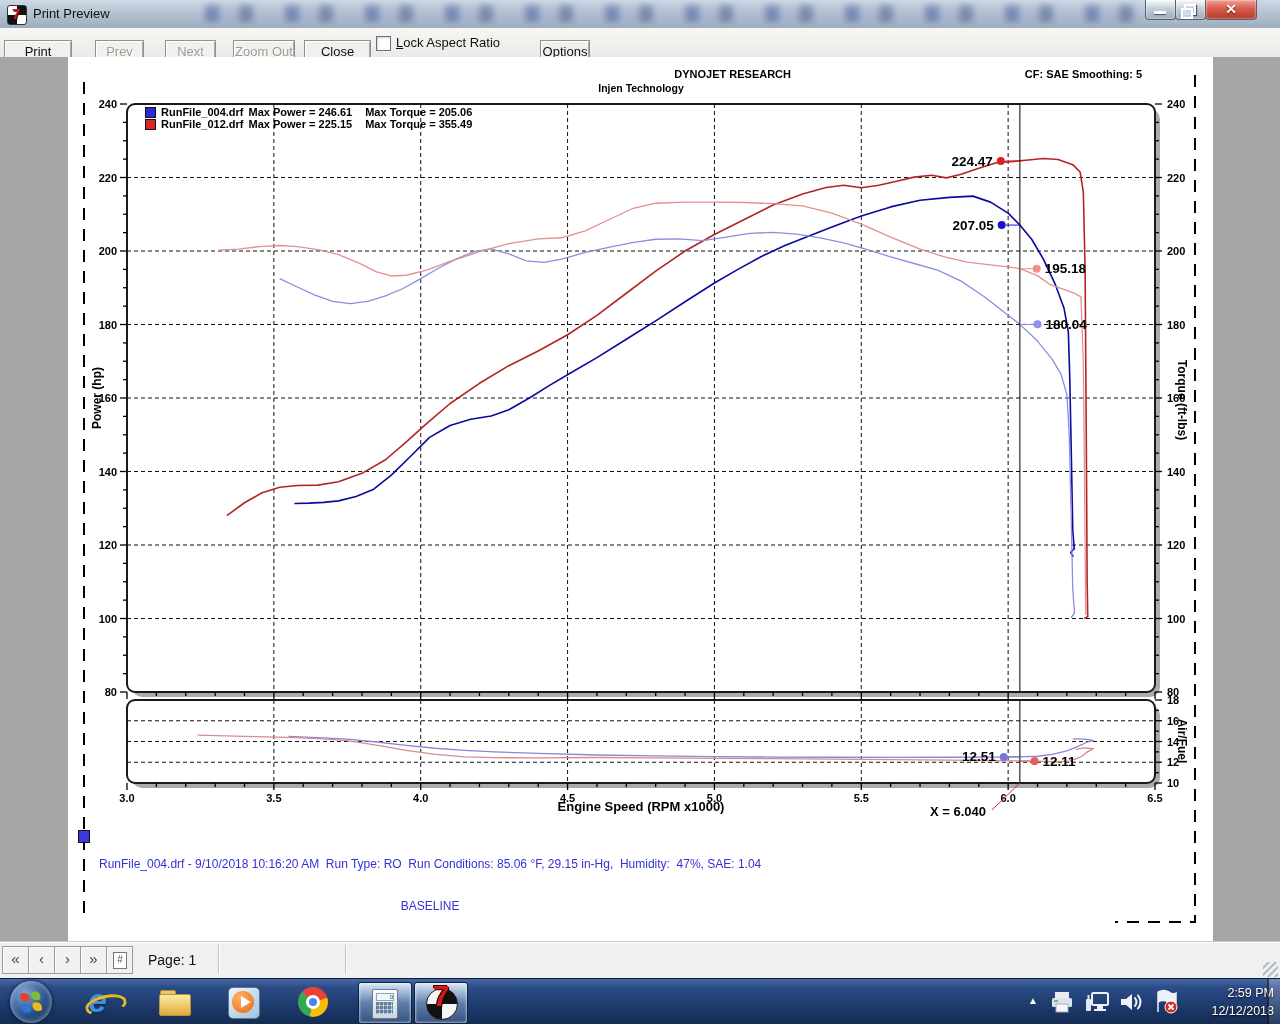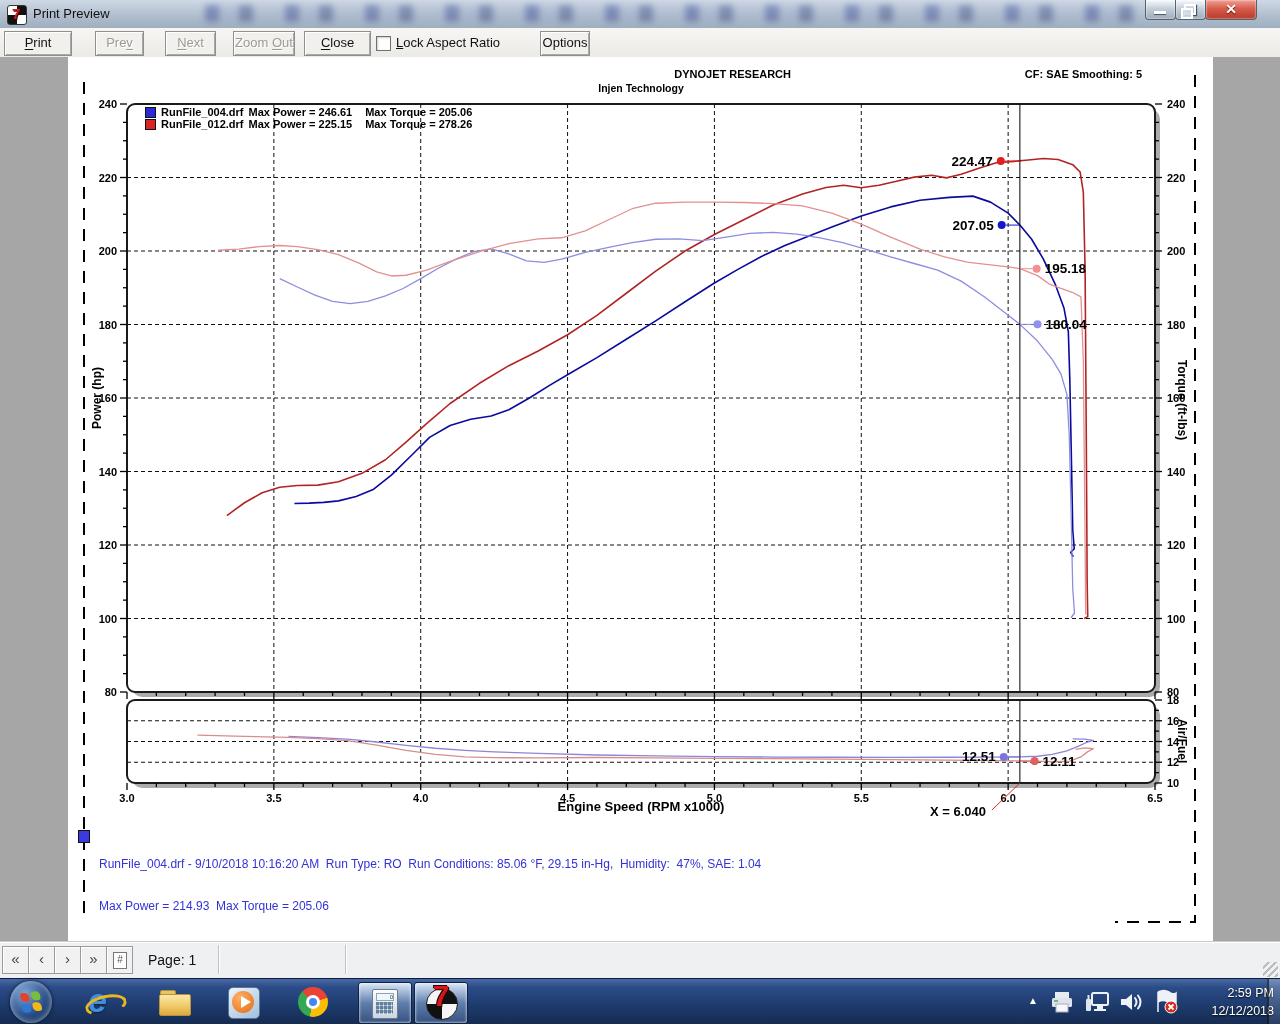--- a/index.html
+++ b/index.html
@@ -21,21 +21,21 @@
   .btn-min{left:1145px;width:29px;}
   .btn-restore{left:1175px;width:29px;}
   .btn-close{left:1205px;width:50px;background:linear-gradient(#f0a195,#d75c4c 45%,#b83a28);}
   .glyph-min{position:absolute;left:8px;top:11px;width:12px;height:3px;background:#fff;box-shadow:0 1px 1px #456;}
   .glyph-restore{position:absolute;left:8px;top:4px;width:8px;height:7px;border:2px solid #fff;box-shadow:1px 1px 1px #456;}
   .glyph-restore:after{content:"";position:absolute;left:-5px;top:2px;width:8px;height:7px;border:2px solid #fff;background:rgba(210,220,230,.9);}
   .glyph-close{position:absolute;left:0;top:1px;width:100%;text-align:center;color:#fff;font-weight:bold;font-size:14px;text-shadow:0 1px 1px #500;}
 
   
   .toolbar{position:absolute;left:0;top:28px;width:1280px;height:29px;background:linear-gradient(#f7f6f4,#eceae6);border-bottom:1px solid #b7b7b7;}
-  .tbtn{position:absolute;top:3px;height:23px;background:#f2f0ed;border:1px solid #8f8f8f;
+  .tbtn{position:absolute;top:12px;height:23px;background:#f2f0ed;border:1px solid #8f8f8f;
     box-shadow:inset 1px 1px 0 #fff,inset -1px -1px 0 #a9a9a9;font-size:13px;color:#111;text-align:center;line-height:22px;}
   .tbtn u{text-underline-offset:2px;}
   .tbtn.disabled{color:#9d9a94;text-shadow:1px 1px 0 #fff;}
   .chk{position:absolute;left:376px;top:8px;width:13px;height:13px;background:#fff;border:1px solid #707070;box-shadow:inset 1px 1px 2px #cfcfcf;}
   .chk-label{position:absolute;left:396px;top:7px;font-size:13px;color:#111;}
 
   
   .preview{position:absolute;left:0;top:57px;width:1280px;height:884px;background:#a6a6a6;}
   .page{position:absolute;left:68px;top:0;width:1145px;height:884px;background:#fff;}
   .page svg{position:absolute;left:0;top:0;}
@@ -46,21 +46,21 @@
   .legend-row{height:12px;display:flex;align-items:center;}
   .legend-swatch{width:9px;height:9px;border:1px solid #111;margin-right:5px;flex:none;}
   .legend-file{margin-right:5px;}
   .legend-torque{margin-left:13px;}
   .vlabel{position:absolute;white-space:nowrap;font-size:12px;font-weight:bold;color:#000;}
   .engine-label{position:absolute;left:573px;top:749px;transform:translate(-50%,-50%);font-size:13px;font-weight:bold;white-space:nowrap;}
   .cursor-label{position:absolute;left:862px;top:747px;font-size:13px;font-weight:bold;white-space:nowrap;}
   .runs{position:absolute;left:10px;top:771px;}
   .run-group{display:flex;margin-bottom:7px;}
   .run-swatch{width:10px;height:11px;border:1px solid #111;margin:2px 9px 0 0;flex:none;}
-  .run-lines{font-size:12px;line-height:14.3px;white-space:pre;}
+  .run-lines{font-size:12px;line-height:14.3px;white-space:pre;text-align:center;}
 
   
   .statusbar{position:absolute;left:0;top:941px;width:1280px;height:37px;background:#eef0f2;border-top:1px solid #c9c9c9;box-shadow:inset 0 1px 0 #fff;}
   .sbtn{position:absolute;top:4px;width:25px;height:26px;background:#f1f1f1;border:1px solid #9a9a9a;box-shadow:inset 1px 1px 0 #fff;
     text-align:center;line-height:24px;font-size:15px;color:#444;}
   .page-icon-btn{font-size:11px;color:#555;}
   .page-sheet{position:absolute;left:6px;top:5px;width:12px;height:15px;border:1px solid #777;background:#fff;font-size:10px;line-height:14px;text-align:center;color:#556;}
   .page-label{position:absolute;left:148px;top:10px;font-size:14px;color:#111;}
   .sb-sep{position:absolute;top:3px;width:1px;height:29px;background:#c2c2c2;box-shadow:1px 0 0 #fff;}
   .grip{position:absolute;right:2px;bottom:2px;width:15px;height:15px;
@@ -388,35 +388,36 @@
         <div class="legend-row">
           <span class="legend-swatch" style="background-color: rgb(42, 42, 216);"></span>
           <span class="legend-file">RunFile_004.drf</span>
           <span>Max Power = 246.61</span>
           <span class="legend-torque">Max Torque = 205.06</span>
         </div>
         <div class="legend-row">
           <span class="legend-swatch" style="background-color: rgb(218, 37, 37);"></span>
           <span class="legend-file">RunFile_012.drf</span>
           <span>Max Power = 225.15</span>
-          <span class="legend-torque">Max Torque = 278.26</span>
+          <span class="legend-torque">Max Torque = 355.49</span>
         </div>
       </div>
 
       <div class="vlabel" style="left:29px;top:341px;transform:translate(-50%,-50%) rotate(-90deg);">Power (hp)</div>
       <div class="vlabel" style="left:1114px;top:343px;transform:translate(-50%,-50%) rotate(90deg);">Torque (ft-lbs)</div>
       <div class="vlabel" style="left:1114px;top:684px;transform:translate(-50%,-50%) rotate(90deg);">Air/Fuel</div>
       <div class="engine-label">Engine Speed (RPM x1000)</div>
       <div class="cursor-label">X = 6.040</div>
 
       <div class="runs">
         <div class="run-group">
           <span class="run-swatch" style="background-color: rgb(58, 58, 224);"></span>
           <div class="run-lines" style="color: rgb(50, 50, 216);">
             <div>RunFile_004.drf - 9/10/2018 10:16:20 AM  Run Type: RO  Run Conditions: 85.06 °F, 29.15 in-Hg,  Humidity:  47%, SAE: 1.04</div>
+            <div>BASELINE</div>
             <div>Max Power = 214.93  Max Torque = 205.06</div>
           </div>
         </div>
         <div class="run-group">
           <span class="run-swatch" style="background-color: rgb(224, 58, 58);"></span>
           <div class="run-lines" style="color: rgb(216, 50, 50);">
             <div>RunFile_012.drf - 9/10/2018 12:52:38 PM  Run Type: RO  Run Conditions: 87.22 °F, 29.11 in-Hg,  Humidity:  39%, SAE: 1.04</div>
             
             
           </div>

